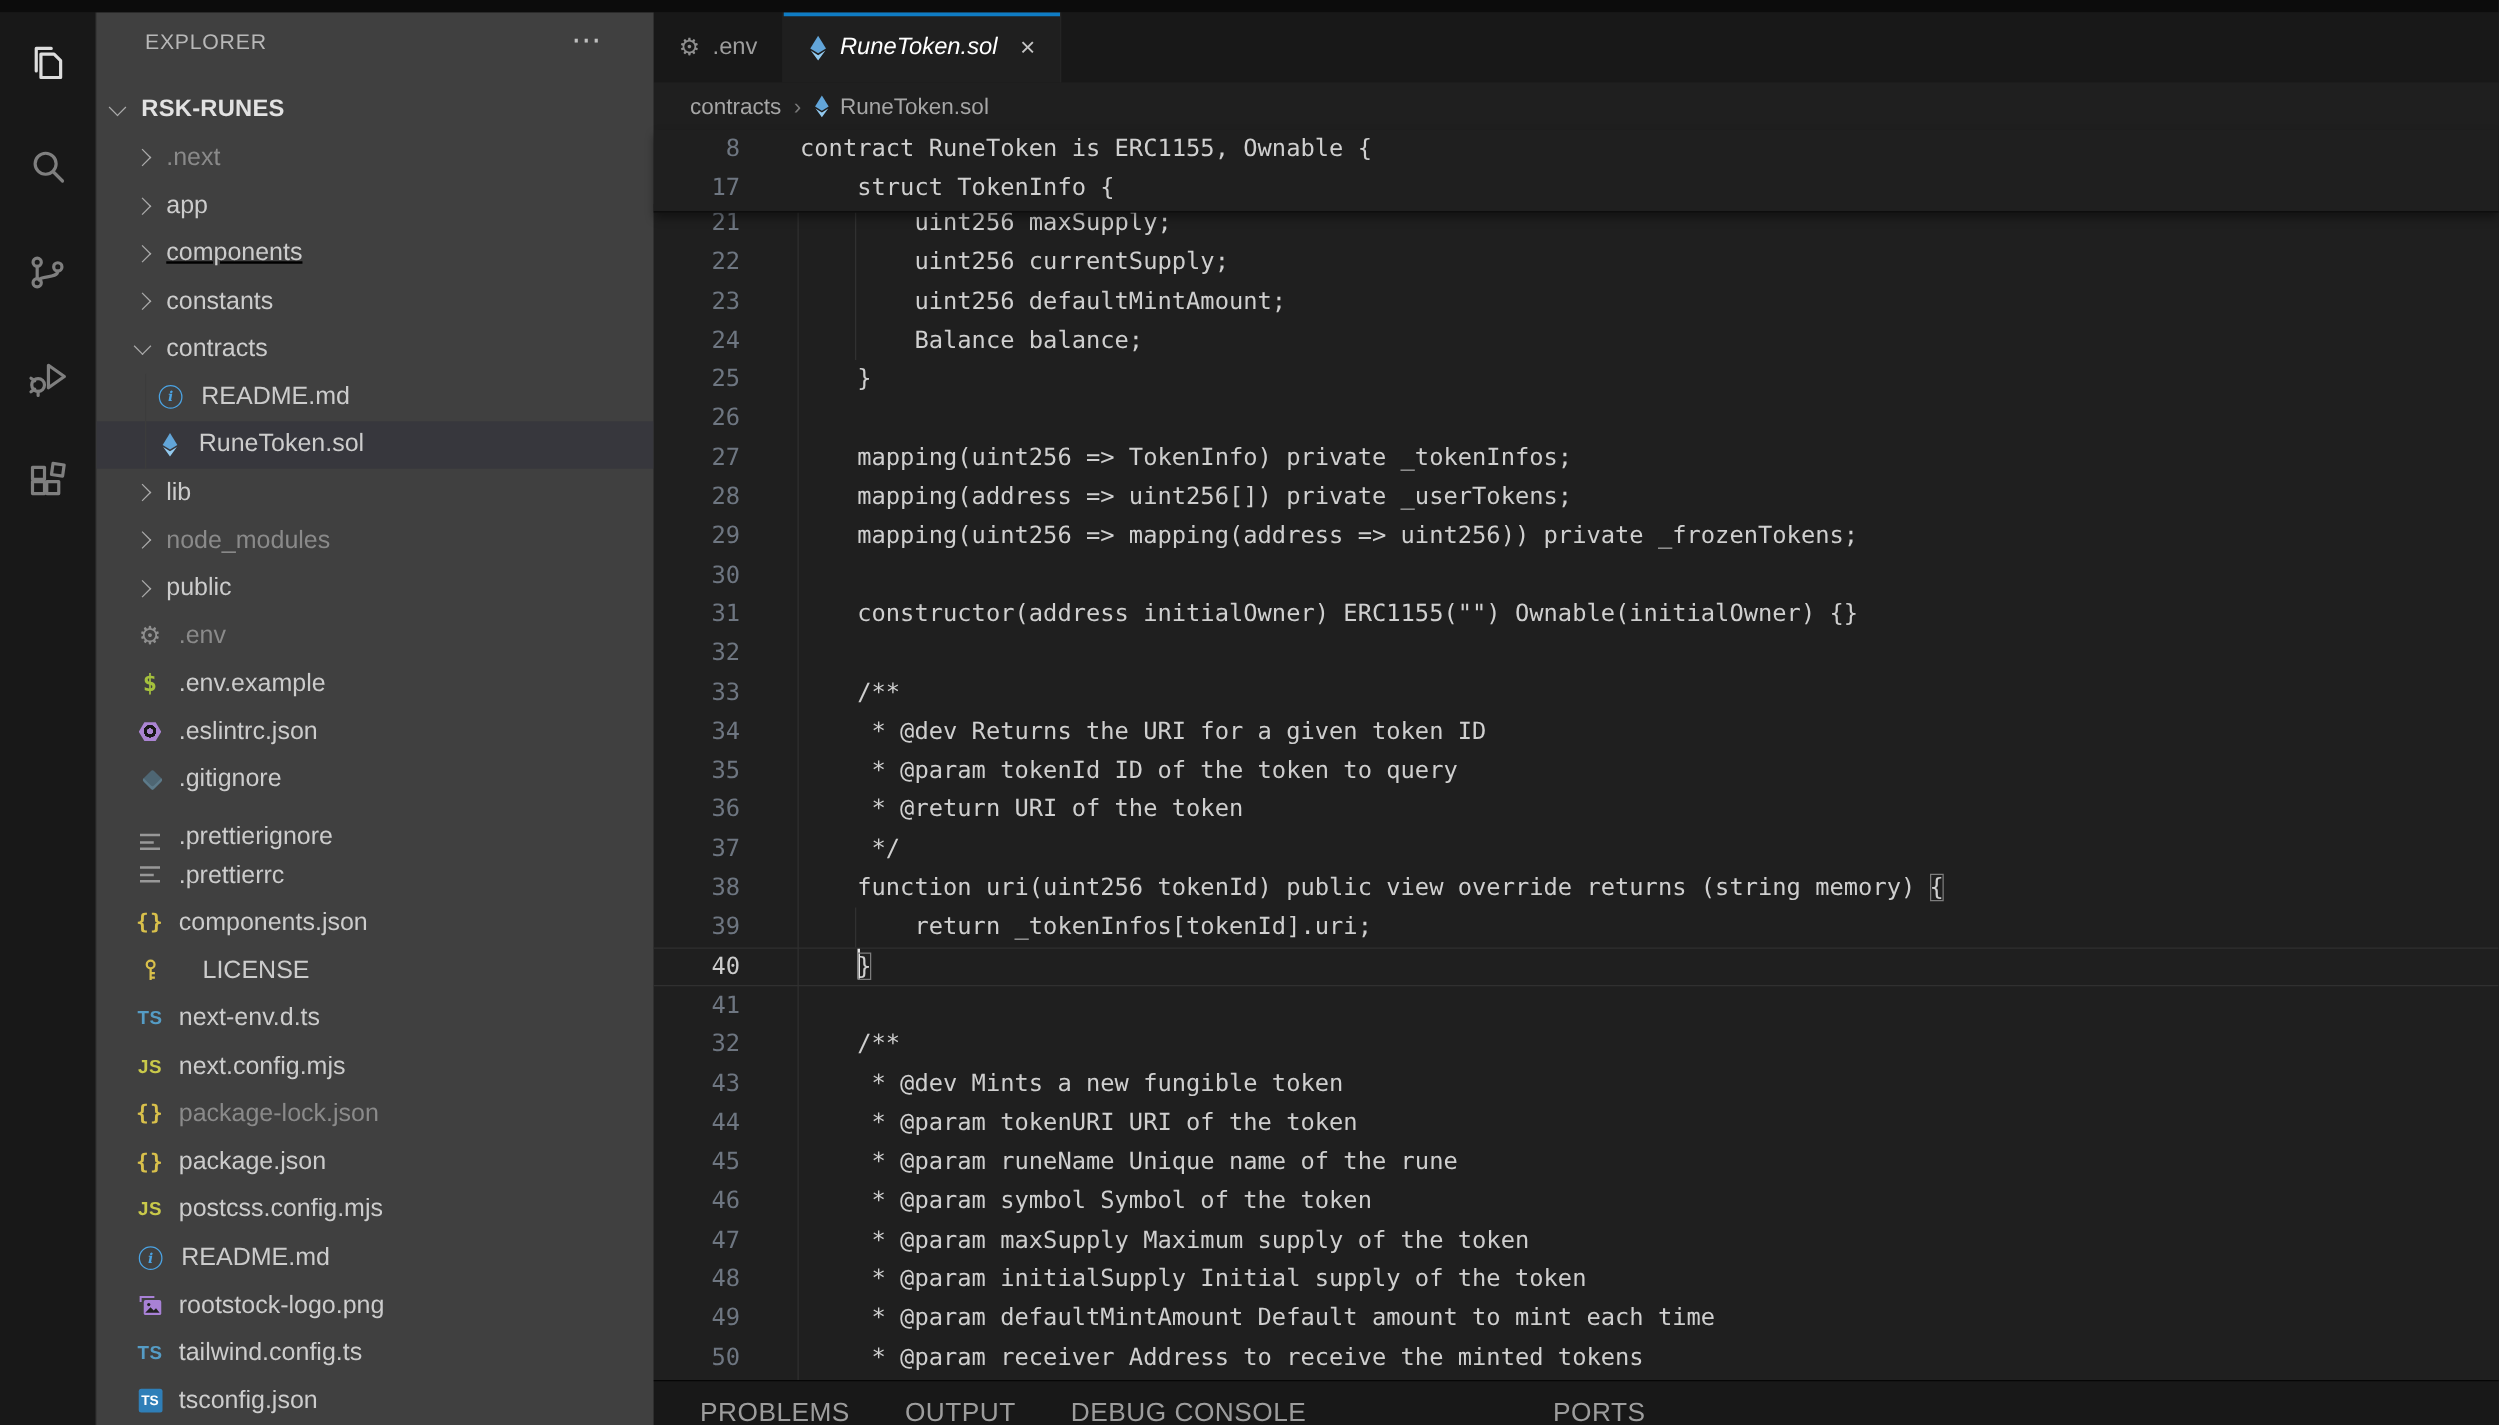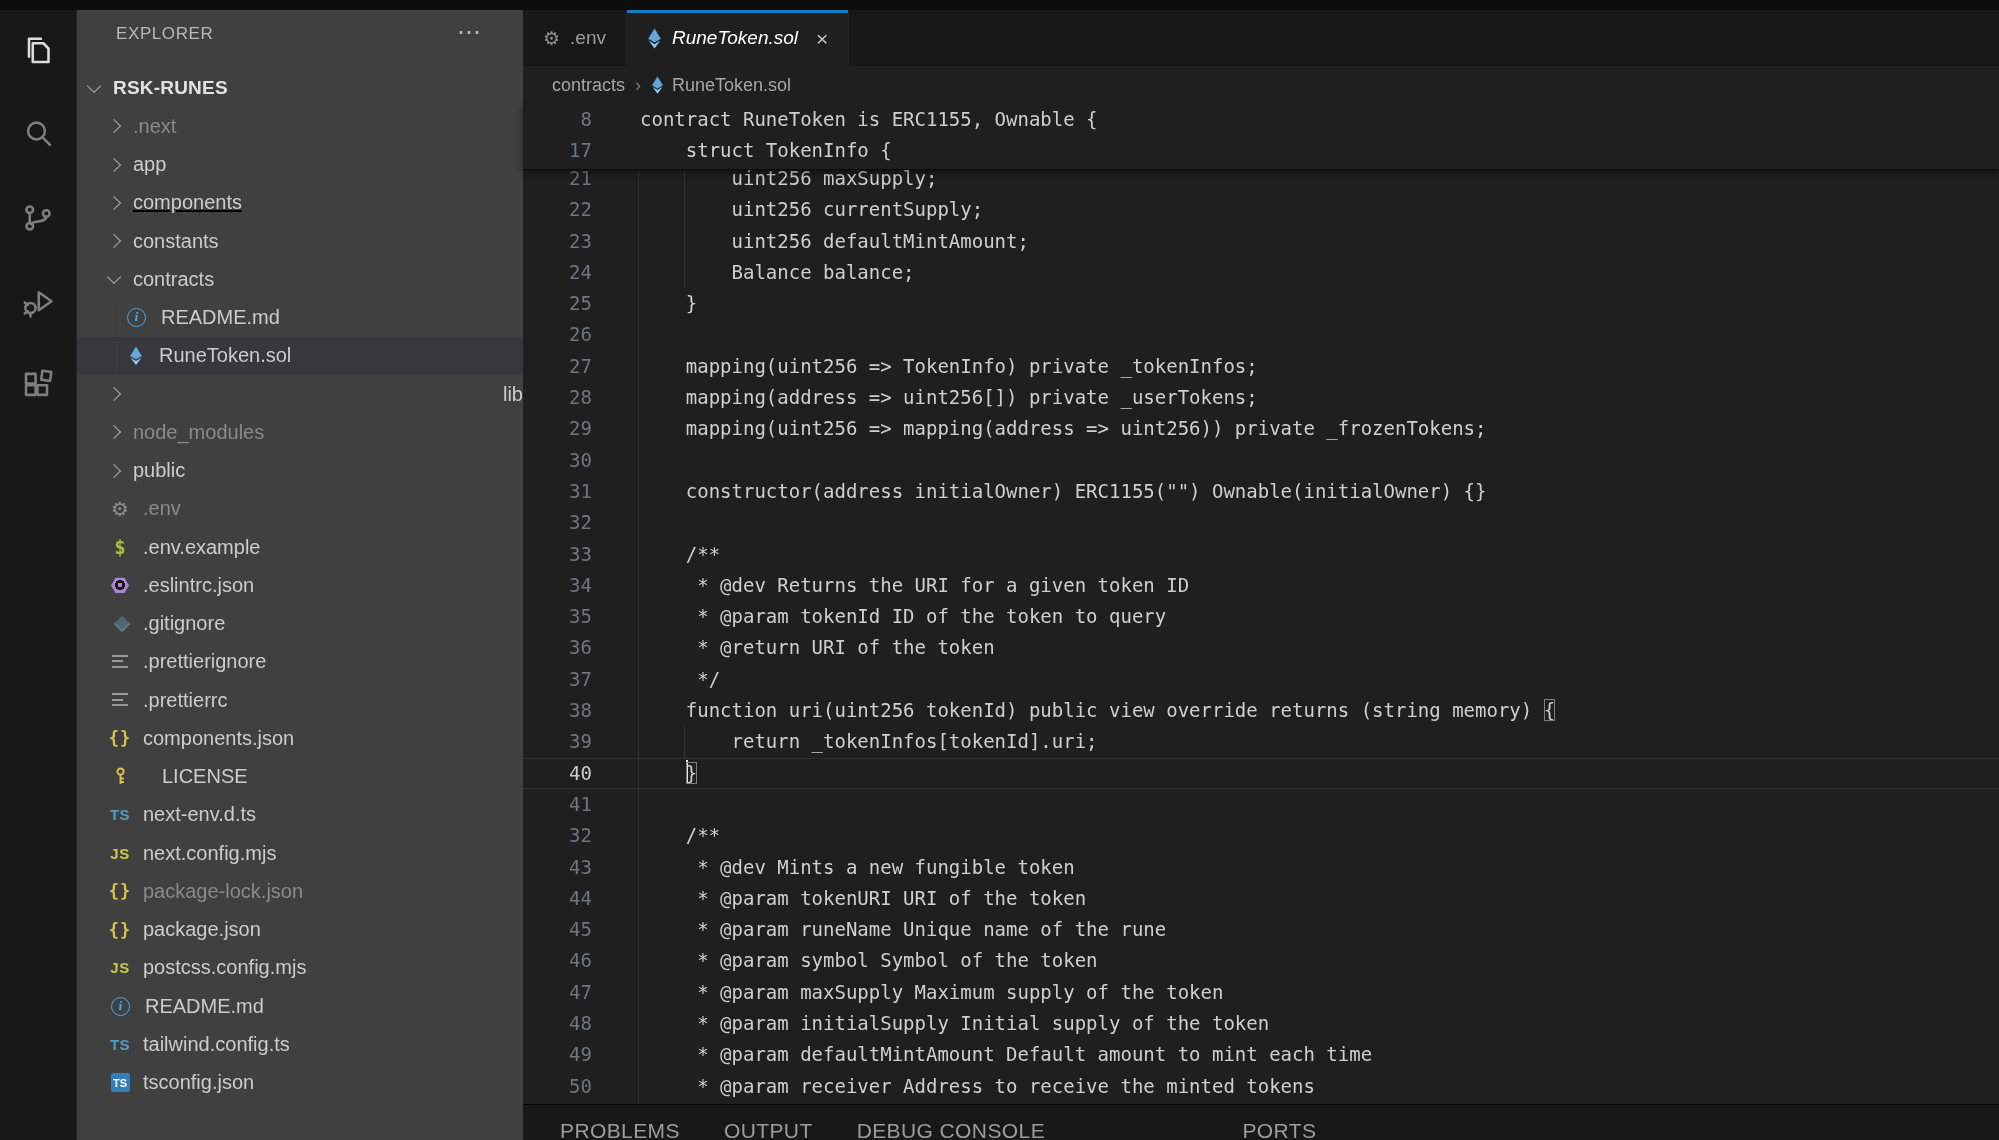--- a/index.html
+++ b/index.html
@@ -177,21 +177,21 @@
         <span style="display:inline-flex">
           <span class="ico">
             <svg width="14" height="19.599999999999998" viewBox="0 0 14 20">
               <polygon points="7,0.5 13,10.2 7,13.9 1,10.2" fill="#62a5d9"></polygon>
               <polygon points="1.4,11.9 7,15.4 12.6,11.9 7,19.5" fill="#92c9ee"></polygon>
             </svg>
           </span>
         </span>
         <span class="label">RuneToken.sol</span>
       </div>
-      <div class="row" style="padding-left: 32px; justify-content: space-between;">
+      <div class="row" style="padding-left: 32px;">
         <span class="chev r"></span>
         <span class="label">lib</span>
       </div>
       <div class="row dim" style="padding-left: 32px;">
         <span class="chev r"></span>
         <span class="label">node_modules</span>
       </div>
       <div class="row" style="padding-left: 32px;">
         <span class="chev r"></span>
         <span class="label">public</span>
@@ -217,21 +217,21 @@
         <span class="label">.eslintrc.json</span>
       </div>
       <div class="row" style="padding-left: 32px;">
         <span style="display:inline-flex">
           <span class="ico">
             <span class="ico-git"></span>
           </span>
         </span>
         <span class="label">.gitignore</span>
       </div>
-      <div class="row" style="padding-left: 32px;">
+      <div class="row" style="padding-left: 32px; align-items: flex-end;">
         <span style="display:inline-flex">
           <span class="ico">
             <span class="ico-lines"></span>
           </span>
         </span>
         <span class="label">.prettierignore</span>
       </div>
       <div class="row" style="padding-left: 32px;">
         <span style="display:inline-flex">
           <span class="ico">
@@ -285,20 +285,33 @@
         <span style="display:inline-flex">
           <span class="ico ico-js">JS</span>
         </span>
         <span class="label">postcss.config.mjs</span>
       </div>
       <div class="row" style="padding-left: 32px;">
         <span style="display:inline-flex">
           <span class="ico ico-info">i</span>
         </span>
         <span class="label">README.md</span>
+      </div>
+      <div class="row" style="padding-left: 32px;">
+        <span style="display:inline-flex">
+          <span class="ico">
+            <svg width="19" height="17" viewBox="0 0 19 17">
+              <path d="M1.5 5.5v-4h11" fill="none" stroke="#a881d6" stroke-width="1.6"></path>
+              <rect x="4" y="4" width="14" height="12" rx="1.5" fill="#a881d6"></rect>
+              <circle cx="8" cy="7.6" r="1.3" fill="#232323"></circle>
+              <path d="M5.2 14.2l4.2-4.4 2.6 2.6 1.8-1.8 2.9 3.6z" fill="#232323"></path>
+            </svg>
+          </span>
+        </span>
+        <span class="label">rootstock-logo.png</span>
       </div>
       <div class="row" style="padding-left: 32px;">
         <span style="display:inline-flex">
           <span class="ico ico-ts">TS</span>
         </span>
         <span class="label">tailwind.config.ts</span>
       </div>
       <div class="row" style="padding-left: 32px;">
         <span style="display:inline-flex">
           <span class="ico">

